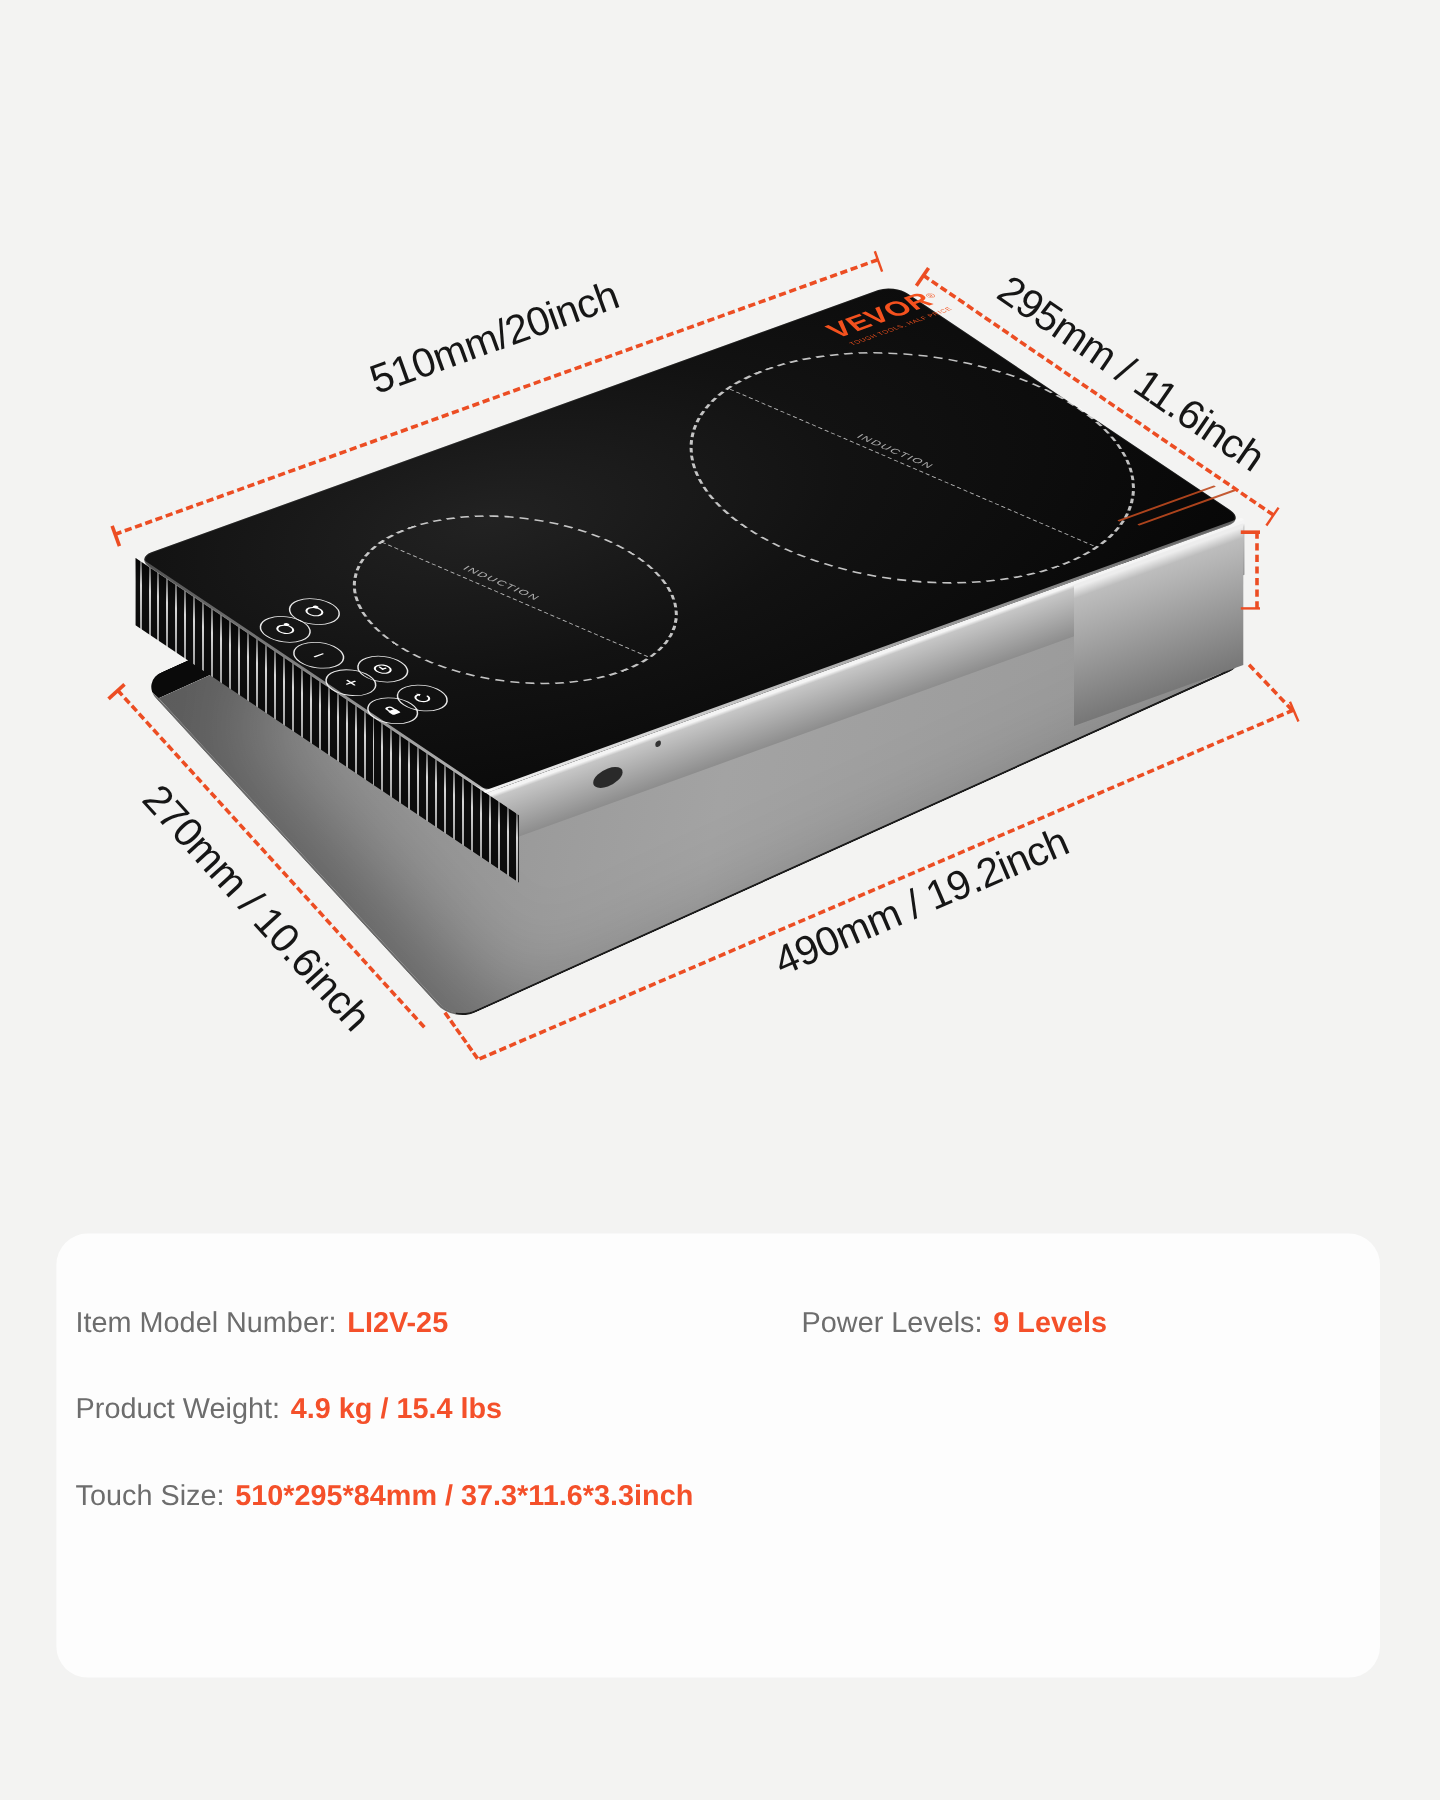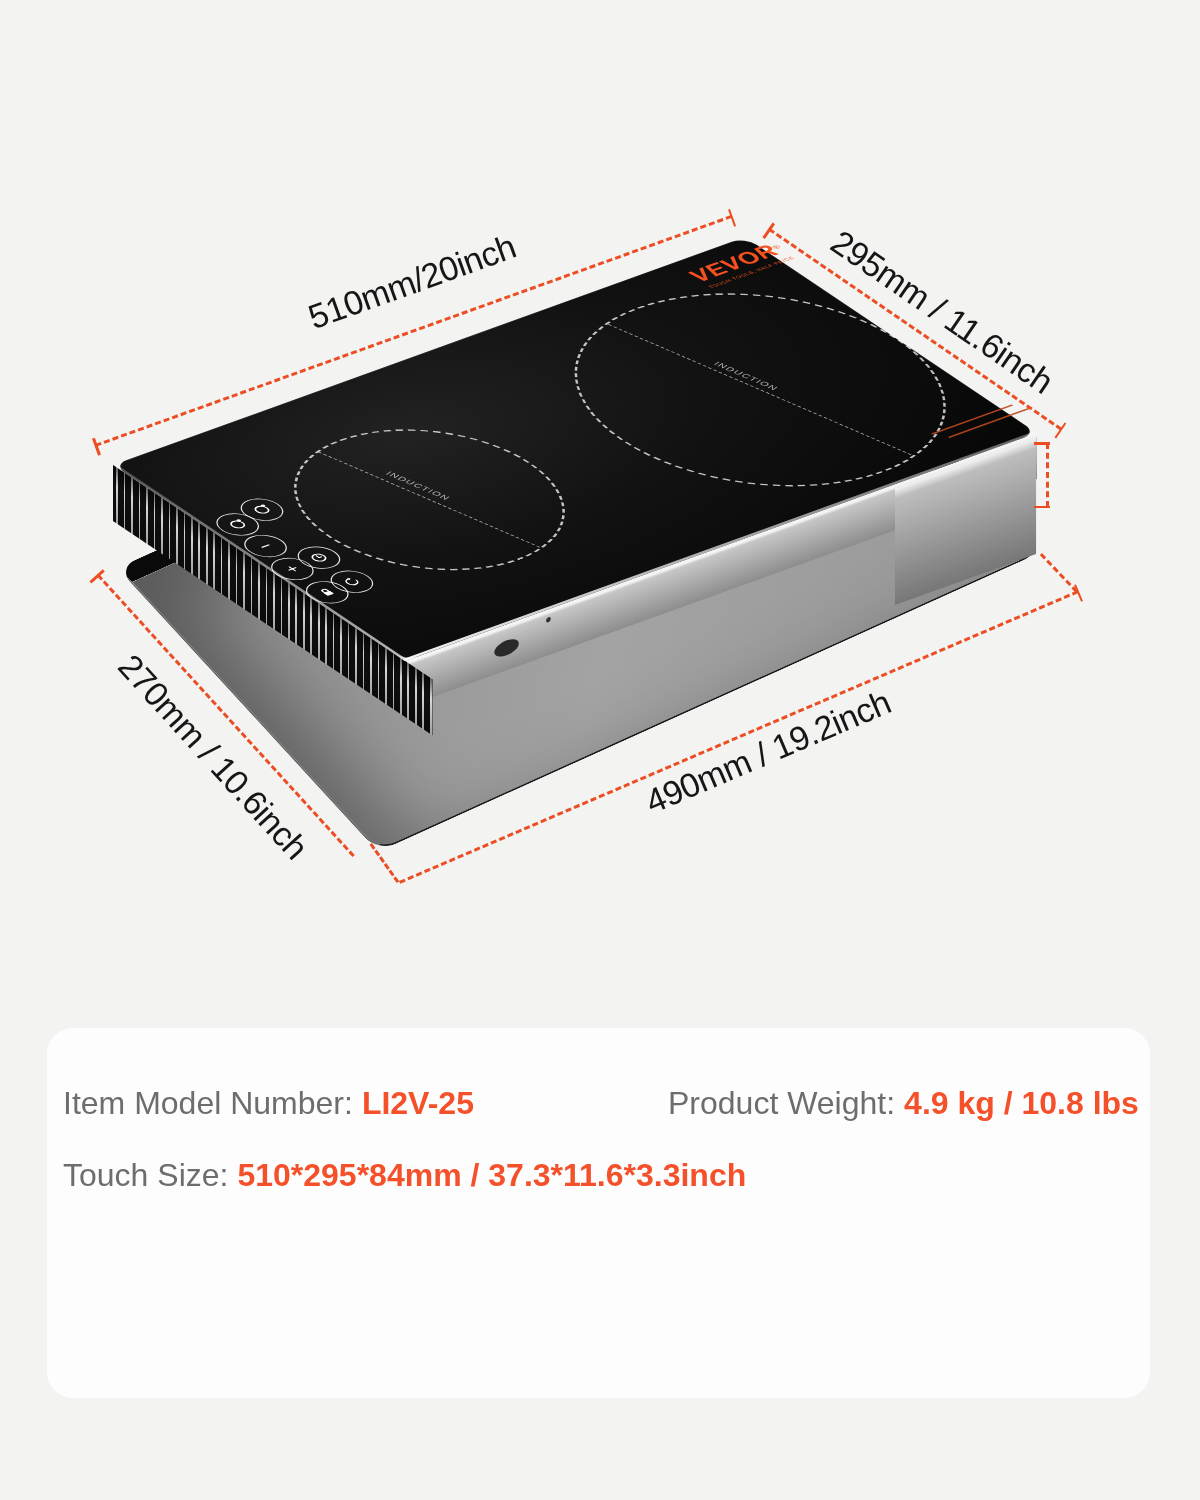--- a/index.html
+++ b/index.html
@@ -103,21 +103,21 @@
   .dlabel.h84  { left:1058px; top:424px; transform:none; line-height:40px; }
   .dlabel.h84 .ln1 { padding-left:12px; }
 
   
   .spec-panel {
     position:absolute; left:47px; top:1028px; width:1103px; height:370px;
     background:#fdfdfd; border-radius:26px; z-index:8;
     padding:56px 0 0 16px;
   }
   .spec-grid { display:grid; grid-template-columns:605px auto; row-gap:34px; }
-  .spec { font-size:32px; line-height:38px; white-space:nowrap; }
+  .spec { font-size:24px; line-height:38px; white-space:nowrap; }
   .spec .lab { color:#6d6d6d; }
   .spec .val { color:#f4502a; font-weight:700; margin-left:9px; }
   .spec.full { grid-column:1 / span 2; }
 </style>
 </head>
 <body>
 
 <div id="stage">
 
   <div class="pl gray-cutout"></div>
@@ -233,21 +233,24 @@
   <div class="dlabel r295">295mm / 11.6inch</div>
   <div class="dlabel r270">270mm / 10.6inch</div>
   <div class="dlabel r490">490mm / 19.2inch</div>
 
   <div class="spec-panel">
     <div class="spec-grid">
       <div class="spec">
         <span class="lab">Item Model Number:</span><span class="val">LI2V-25</span>
       </div>
       <div class="spec">
-        <span class="lab">Product Weight:</span><span class="val">4.9 kg / 10.8 lbs</span>
+        <span class="lab">Power Levels:</span><span class="val">9 Levels</span>
+      </div>
+      <div class="spec">
+        <span class="lab">Product Weight:</span><span class="val">4.9 kg / 15.4 lbs</span>
       </div>
       <div class="spec full">
         <span class="lab">Touch Size:</span><span class="val">510*295*84mm / 37.3*11.6*3.3inch</span>
       </div>
     </div>
   </div>
 
 </div>
 
 </body></html>

